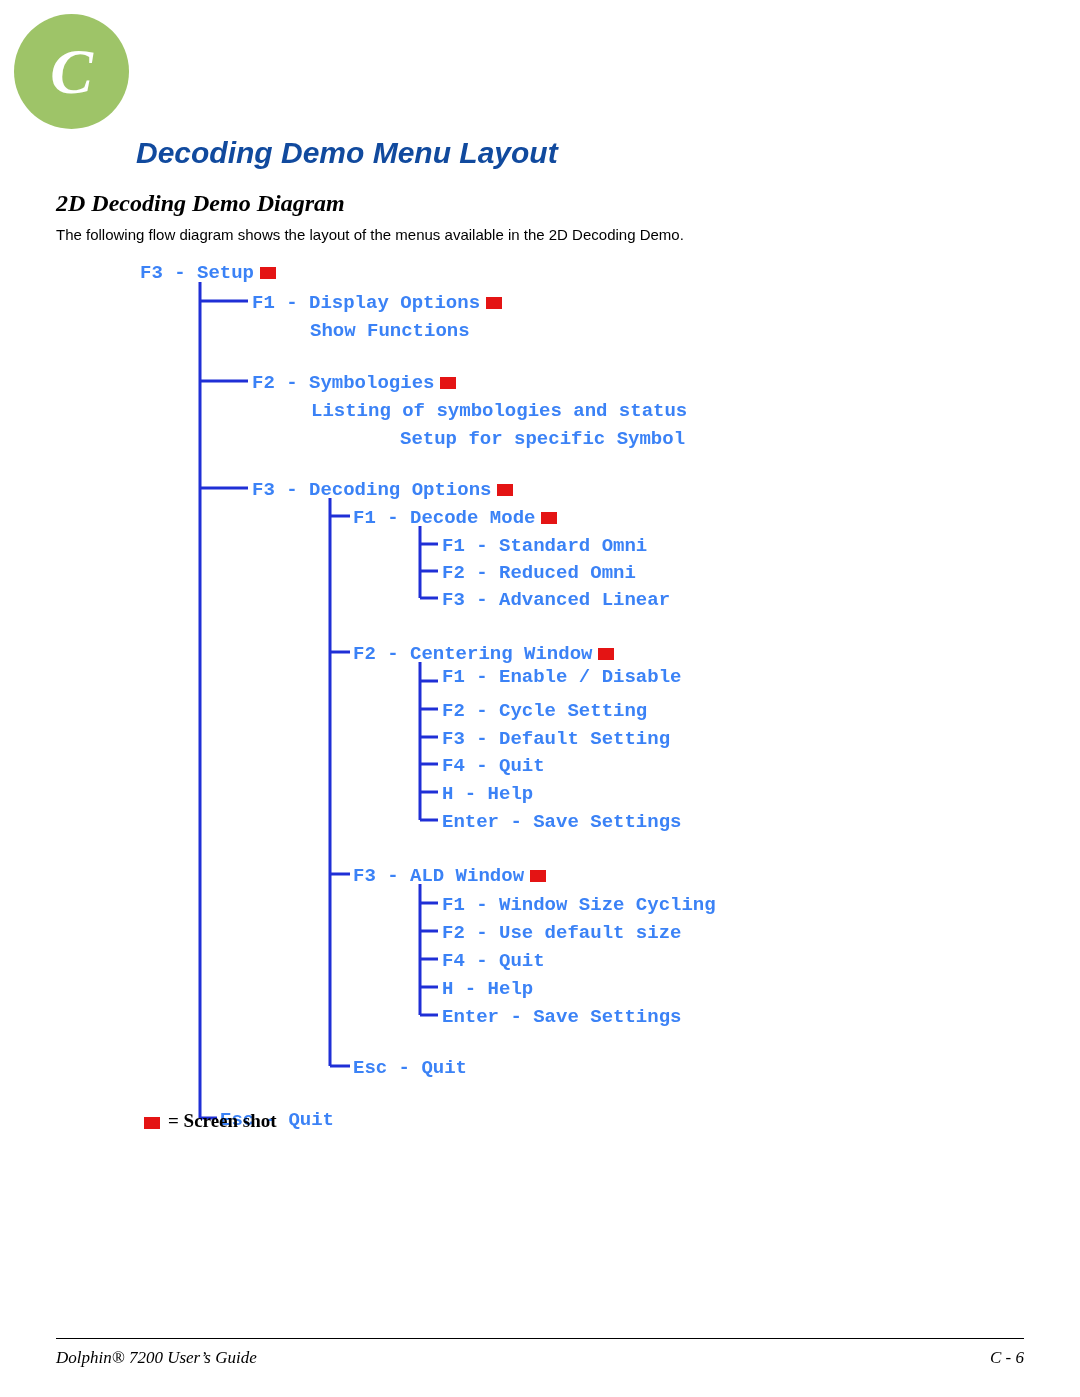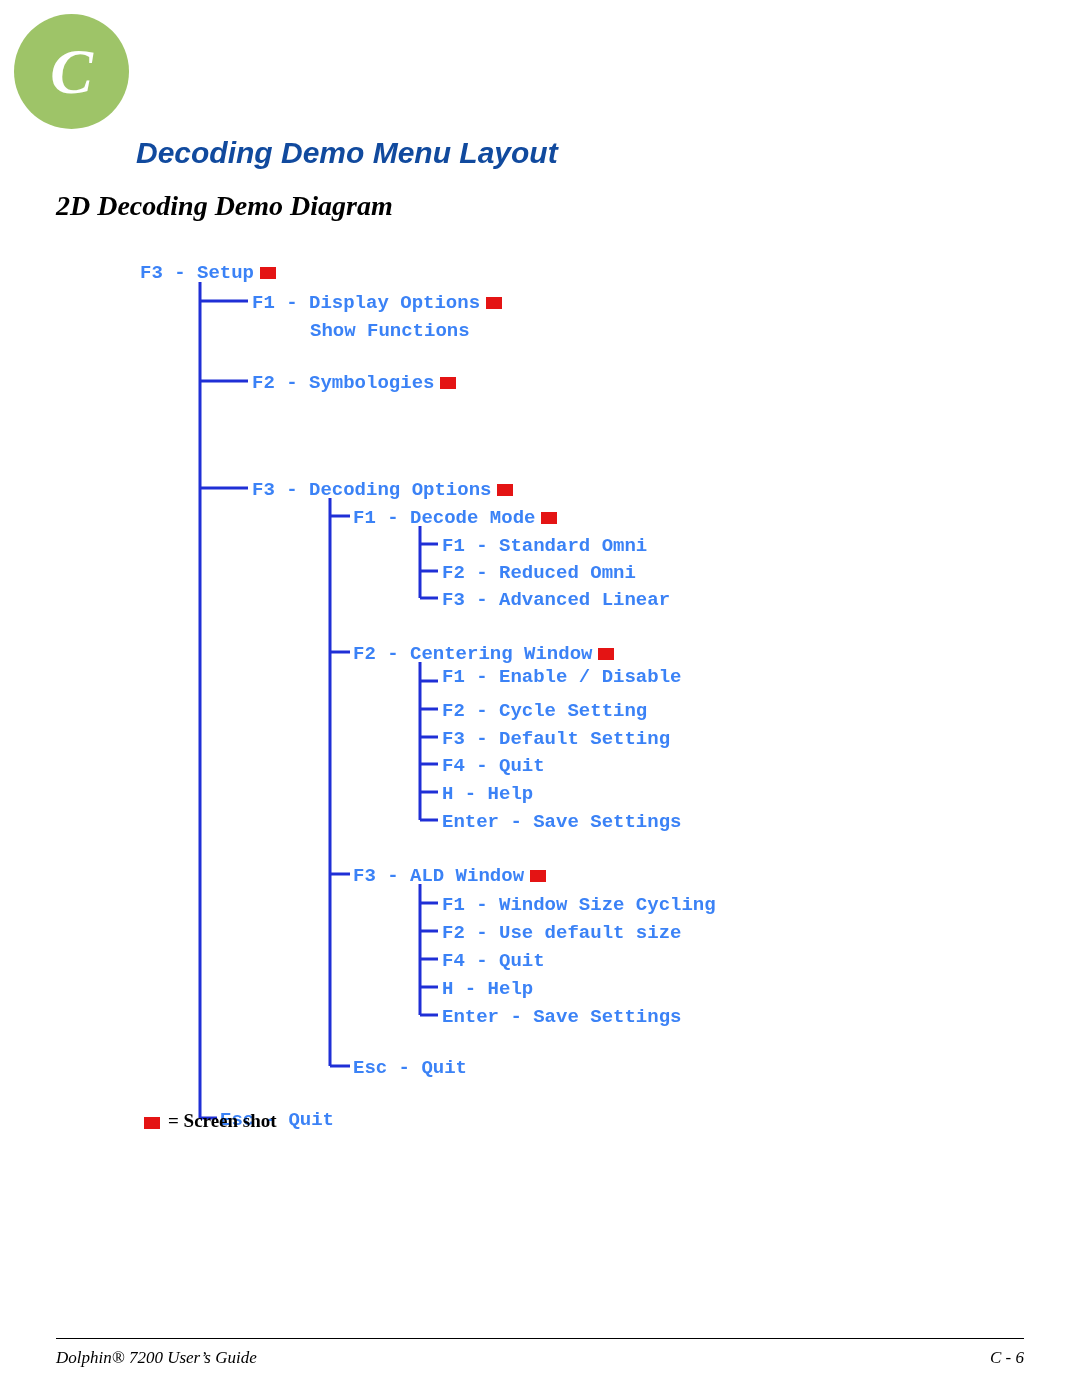--- a/index.html
+++ b/index.html
@@ -4,21 +4,21 @@
 <style>
   html,body{margin:0;padding:0;background:#fff;font-family:Helvetica,Arial,sans-serif;color:#000;}
   .page{position:relative;width:1080px;height:1397px;}
   .badge{position:absolute;left:14px;top:14px;width:115px;height:115px;border-radius:50%;
          background:#9ec468;display:flex;align-items:center;justify-content:center;
          font-style:italic;font-weight:700;font-size:64px;color:#fff;
          font-family:"Times New Roman",Times,serif;}
   .title{position:absolute;left:136px;top:92px;font-family:Helvetica,Arial,sans-serif;
          font-style:italic;font-weight:700;font-size:30px;color:#114a9e;margin-top:44px;}
   .subhead{position:absolute;left:56px;top:190px;font-family:"Times New Roman",Times,serif;
-           font-style:italic;font-weight:700;font-size:28px;color:#000;}
+           font-style:italic;font-weight:700;font-size:24px;color:#000;}
   .intro{position:absolute;left:56px;top:226px;font-size:15px;color:#000;
          font-family:Helvetica,Arial,sans-serif;}
   .diagram{position:absolute;left:140px;top:262px;width:820px;height:850px;
            font-family:"Courier New",Courier,monospace;font-weight:700;font-size:19px;
            color:#3b82f6;}
   .diagram svg{position:absolute;left:0;top:0;}
   .diagram .lbl{position:absolute;white-space:nowrap;}
   .marker{display:inline-block;width:16px;height:12px;background:#e41414;vertical-align:middle;
           margin-left:6px;}
   .legend{position:absolute;left:144px;top:1110px;
@@ -30,20 +30,21 @@
   .footer-right{position:absolute;right:56px;top:1348px;font-family:"Times New Roman",Times,serif;
                 font-style:italic;font-size:17px;}
 </style>
 </head>
 <body>
 
 <div class="page">
   <div class="badge">C</div>
   <div class="title">Decoding Demo Menu Layout</div>
   <div class="subhead">2D Decoding Demo Diagram</div>
+  <div class="intro">The following flow diagram shows the layout of the menus available in the 2D Decoding Demo.</div>
 
   <div class="diagram" id="diagram">
     <svg width="820" height="870">
       <g stroke="#1f2fd6" stroke-width="3" fill="none">
 
         <line x1="60" y1="20" x2="60" y2="856"></line>
 
         <line x1="60" y1="39" x2="108" y2="39"></line>
         <line x1="60" y1="119" x2="108" y2="119"></line>
         <line x1="60" y1="226" x2="108" y2="226"></line>
@@ -74,20 +75,22 @@
         <line x1="280" y1="669" x2="298" y2="669"></line>
         <line x1="280" y1="697" x2="298" y2="697"></line>
         <line x1="280" y1="725" x2="298" y2="725"></line>
         <line x1="280" y1="753" x2="298" y2="753"></line>
       </g>
     </svg>
   <div class="lbl" style="left: 0px; top: 0px;">F3 - Setup<span class="marker"></span></div>
       <div class="lbl" style="left: 112px; top: 30px;">F1 - Display Options<span class="marker"></span></div>
       <div class="lbl" style="left: 170px; top: 58px;">Show Functions</div>
       <div class="lbl" style="left: 112px; top: 110px;">F2 - Symbologies<span class="marker"></span></div>
+      <div class="lbl" style="left: 171px; top: 138px;">Listing of symbologies and status</div>
+      <div class="lbl" style="left: 260px; top: 166px;">Setup for specific Symbol</div>
       <div class="lbl" style="left: 112px; top: 217px;">F3 - Decoding Options<span class="marker"></span></div>
       <div class="lbl" style="left: 213px; top: 245px;">F1 - Decode Mode<span class="marker"></span></div>
       <div class="lbl" style="left: 302px; top: 273px;">F1 - Standard Omni</div>
       <div class="lbl" style="left: 302px; top: 300px;">F2 - Reduced Omni</div>
       <div class="lbl" style="left: 302px; top: 327px;">F3 - Advanced Linear</div>
       <div class="lbl" style="left: 213px; top: 381px;">F2 - Centering Window<span class="marker"></span></div>
       <div class="lbl" style="left: 302px; top: 404px;">F1 - Enable / Disable</div>
       <div class="lbl" style="left: 302px; top: 438px;">F2 - Cycle Setting</div>
       <div class="lbl" style="left: 302px; top: 466px;">F3 - Default Setting</div>
       <div class="lbl" style="left: 302px; top: 493px;">F4 - Quit</div>

